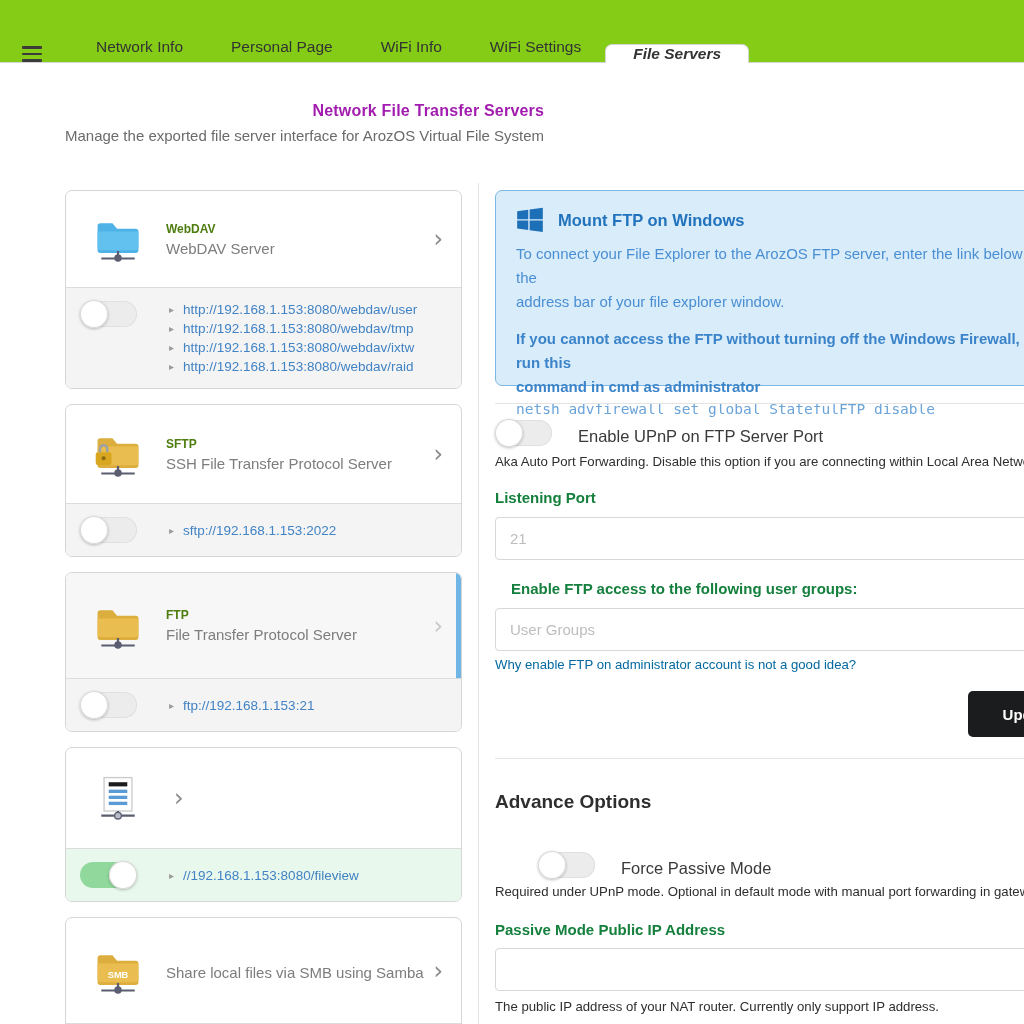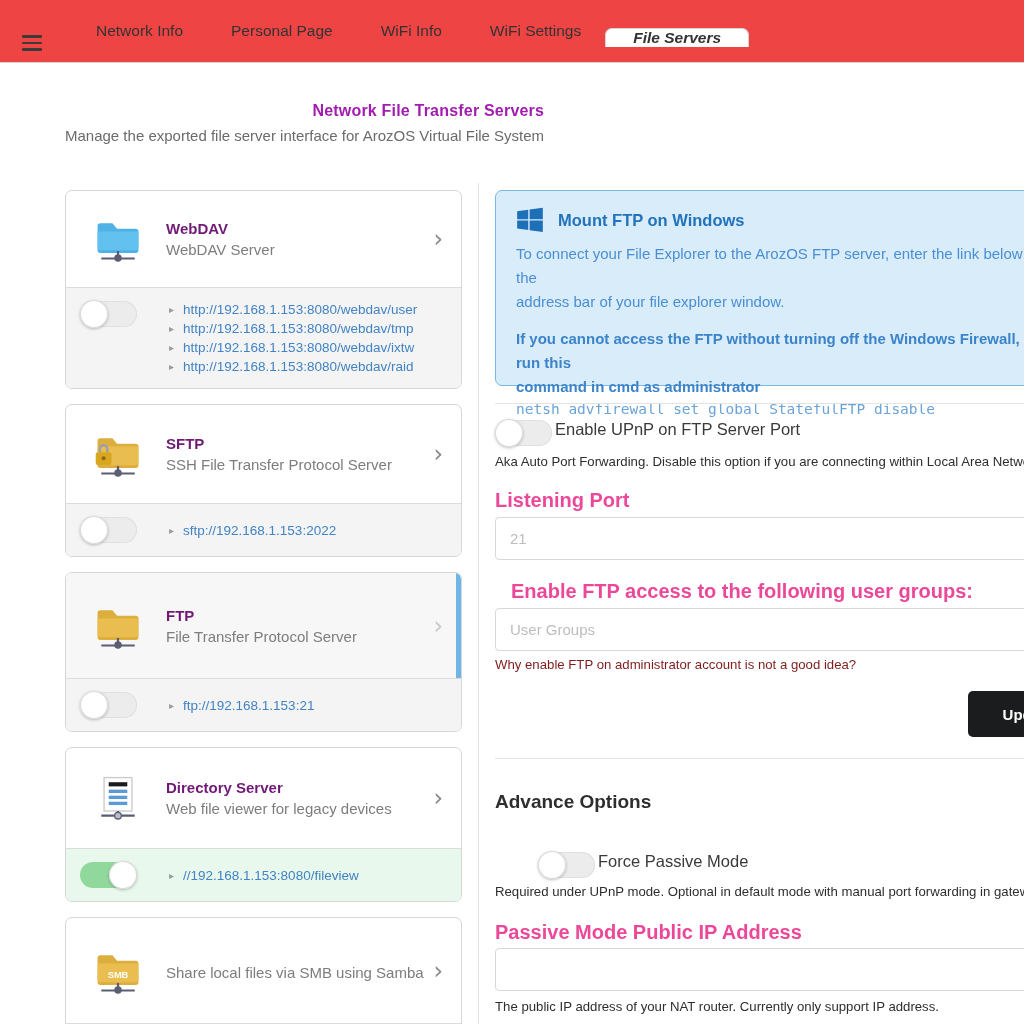--- a/index.html
+++ b/index.html
@@ -1,22 +1,22 @@
 <!DOCTYPE html>
 <html><head>
 <meta charset="utf-8">
 <style>
   * { margin:0; padding:0; box-sizing:border-box; }
   html,body { width:1024px; height:1024px; overflow:hidden; background:#fff;
               font-family:"Liberation Sans", sans-serif; color:#333; }
 
   
   .topbar { position:absolute; left:0; top:0; width:1024px; height:63px;
-            background:#ef4444; border-bottom:1px solid #d4d4d5;
-            display:flex; align-items:center; }
+            background:#84cc16; border-bottom:1px solid #d4d4d5;
+            display:flex; align-items:flex-end; }
   .burger { width:20px; height:16px; margin:24px 0 0 22px;
             display:flex; flex-direction:column; justify-content:space-between; cursor:pointer; }
   .burger span { display:block; height:2.6px; background:#3b3b3b; border-radius:1px; }
   .tabs { display:flex; margin-left:30px; align-items:stretch; }
   .tab { display:flex; align-items:center; padding:0 24px; font-size:15.5px;
          color:#333; cursor:pointer; }
   .tab.active { background:#fff; border:1px solid #d4d4d5; border-bottom:none;
                 border-radius:7px 7px 0 0; font-weight:bold; margin-top:12px;
                 margin-bottom:-1px; z-index:2; padding:0 27px;font-style:italic; }
 
@@ -35,21 +35,21 @@
   .card:nth-child(1) .card-header{height:96px;}
   .card:nth-child(2) .card-header{height:98px;}
   .card:nth-child(3) .card-header{height:105px;}
   .card:nth-child(4) .card-header{height:100px;}
   .card:nth-child(5) .card-header{height:105px;}
   .card.selected .card-header { background:#f7f7f7; }
   .accent-bar { position:absolute; right:0; top:0; width:5px; background:#6fb5e6;
                 border-radius:0 6px 0 0; }
   .card-icon { width:52px; height:52px; flex:0 0 52px; margin-right:22px; }
   .card-text { flex:1; min-width:0; }
-  .card-title { font-size:15px; font-weight:bold; color:#701a75; }
+  .card-title { font-size:12px; font-weight:bold; color:#4d7c0f; }
   .card-sub { font-size:15px; color:#7d7d7d; margin-top:4px; }
   .chev { font-size:24px; color:#8a8a8a; line-height:1; padding-left:8px; cursor:pointer;
           font-family:"DejaVu Sans", sans-serif; }
   .card.selected .chev { color:#c9c9c9; }
   .card-footer { border-top:1px solid #dcdcdc; background:#f4f4f4;
                  display:flex; align-items:flex-start; padding:13px 14px; gap:32px; }
   .card-footer.on { background:#e9f8ec; }
   .card-footer.center { align-items:center; }
 
   
@@ -72,29 +72,29 @@
              padding:15px 20px; }
   .infobox-head { display:flex; align-items:center; gap:14px; margin-bottom:8px; }
   .infobox-title { color:#2173bd; font-weight:bold; font-size:16.5px; }
   .infobox p { color:#4a8fd3; font-size:15px; line-height:24px; white-space:pre-line; }
   .infobox p.strong { font-weight:bold; color:#3c84c9; margin-top:13px; }
   .infobox .cmd { font-family:"DejaVu Sans Mono", monospace; color:#6ba4d9; font-size:14.5px;
                   margin-top:2px; }
 
   .hdivider { position:absolute; left:0; width:585px; height:1px; background:#e4e4e4; }
 
-  .toggle-row { position:absolute; display:flex; align-items:flex-start; gap:3px; }
+  .toggle-row { position:absolute; display:flex; align-items:flex-end; gap:26px; }
   .toggle-label { font-size:16.5px; color:#3a3a3a; }
   .note { position:absolute; font-size:13.2px; color:#2e2e2e; }
-  .field-label { position:absolute; font-size:20px; font-weight:bold; color:#ec4899; }
+  .field-label { position:absolute; font-size:15px; font-weight:bold; color:#15803d; }
   .tinput { position:absolute; left:0; width:585px; height:43px; border:1px solid #d8d8d8;
             border-radius:4px; padding:0 14px; font-size:15px; color:#333;
             font-family:"Liberation Sans", sans-serif; background:#fff; outline:none; }
   .tinput::placeholder { color:#bdbdbd; opacity:1; }
-  .hint-link { position:absolute; font-size:13.2px; color:#7f1d1d; text-decoration:none; cursor:pointer; }
+  .hint-link { position:absolute; font-size:13.2px; color:#0369a1; text-decoration:none; cursor:pointer; }
   .update-btn { position:absolute; left:473px; width:120px; height:46px; background:#1b1c1d;
                 color:#fff; font-weight:bold; font-size:15px; border:none; border-radius:5px;
                 cursor:pointer; text-align:center; font-family:"Liberation Sans", sans-serif; }
   .section-title { position:absolute; font-size:19px; font-weight:bold; color:#2e2e2e; }
 </style>
 </head>
 <body>
 
 <div class="topbar">
   <div class="burger">
@@ -231,24 +231,20 @@
       <div class="card-icon"><svg viewBox="0 0 56 56" width="52" height="52">
             <rect x="13" y="6" width="30" height="36" fill="#fff" stroke="#c9c9c9" stroke-width="1.4"></rect>
             <rect x="18" y="11" width="20" height="4.5" fill="#1b1c1d"></rect>
             <rect x="18" y="19" width="20" height="3.6" fill="#5b9bd5"></rect>
             <rect x="18" y="25.5" width="20" height="3.6" fill="#5b9bd5"></rect>
             <rect x="18" y="32" width="20" height="3.6" fill="#5b9bd5"></rect>
             <path d="M10 47 H46" stroke="#5b5e71" stroke-width="2.4"></path>
             <path d="M28 42 V45" stroke="#5b5e71" stroke-width="2.4"></path>
             <circle cx="28" cy="47" r="3.6" fill="#b9bdc9" stroke="#5b5e71" stroke-width="1.4"></circle>
           </svg></div>
-      <div class="card-text">
-        <div class="card-title">Directory Server</div>
-        <div class="card-sub">Web file viewer for legacy devices</div>
-      </div>
       <div class="chev">›</div>
     </div>
     <div class="card-footer on center">
       <div class="toggle on">
         <div class="knob"></div>
       </div>
       <div class="link-list">
           <div class="link-row">
     <span class="caret">▸</span>
     <a class="srv-link">//192.168.1.153:8080/fileview</a>

